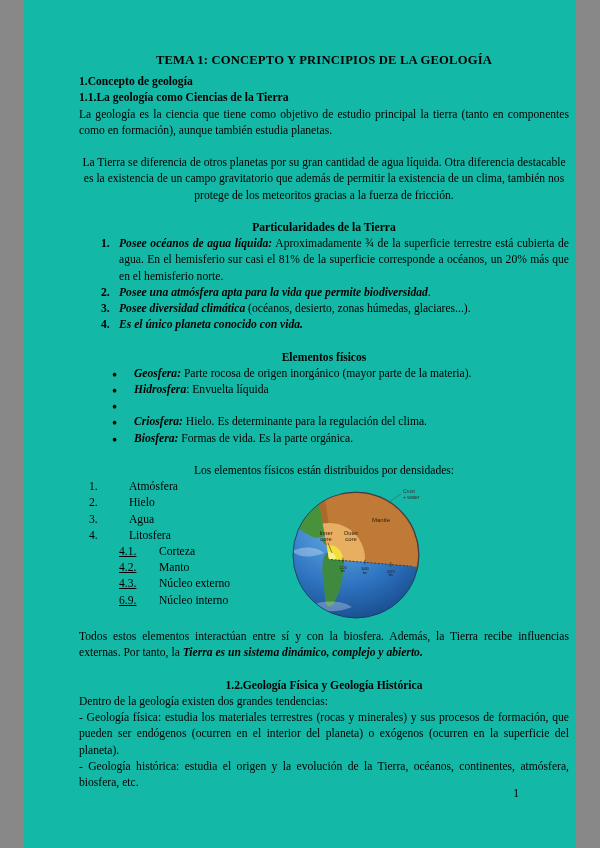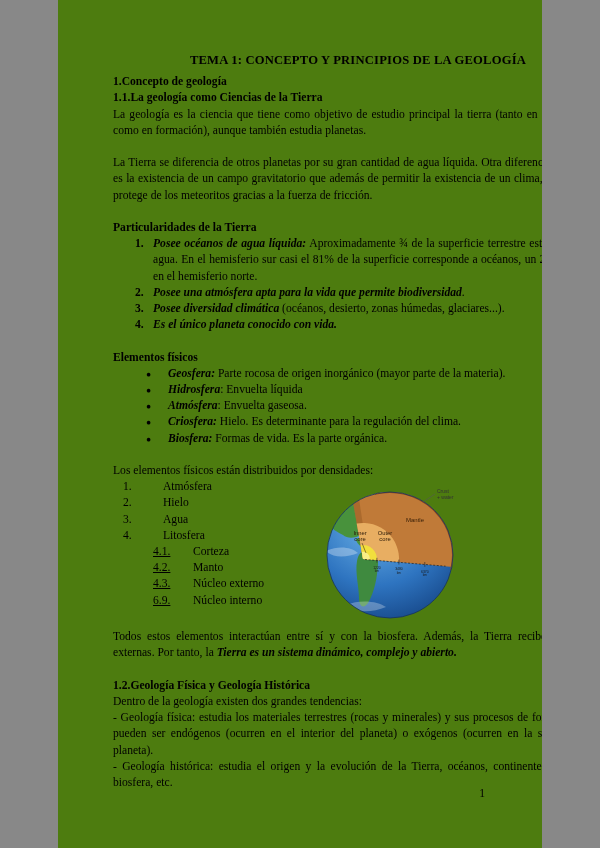--- a/index.html
+++ b/index.html
@@ -1,25 +1,25 @@
 <!DOCTYPE html>
 <html><head>
 <meta charset="utf-8">
 <style>
   html,body { margin:0; padding:0; background:#888; }
   .page {
-    position:relative; width:484px; height:848px; background:#4d7c0f;
+    position:relative; width:552px; height:848px; background:#14b8a6;
     font-family:"Liberation Serif", serif; font-size:11.6px; line-height:16.2px;
     color:#000; overflow:hidden; margin:0 auto;
   }
   .content { position:absolute; left:55px; top:52px; width:490px; }
   .title { text-align:center; font-weight:bold; font-size:12.6px; margin-bottom:6px; letter-spacing:0.2px; }
   .h { font-weight:bold; }
   .just { text-align:justify; }
-  .blank { margin-top:16.2px; }
+  .blank { margin-top:16.2px;text-align:center; }
   .pitem { display:flex; }
   .pnum { width:18px; margin-left:22px; flex-shrink:0; font-weight:bold; }
   .ptext { flex:1; text-align:justify; }
   .bitem { display:flex; }
   .bullet { width:22px; margin-left:33px; flex-shrink:0; font-size:8.5px; line-height:16.2px; }
   .btext { flex:1; text-align:justify; }
   .densblock { position:relative; min-height:150px; }
   .ditem { display:flex; }
   .dnum { width:40px; margin-left:10px; flex-shrink:0; }
   .dsubnum { width:40px; margin-left:40px; flex-shrink:0;text-decoration:underline; }
@@ -67,21 +67,20 @@
     <div class="bitem">
       <span class="bullet">●</span>
       <span class="btext"><b>Geosfera:</b><span> Parte rocosa de origen inorgánico (mayor parte de la materia).</span></span>
     </div>
     <div class="bitem">
       <span class="bullet">●</span>
       <span class="btext"><b>Hidrosfera</b><span>: Envuelta líquida</span></span>
     </div>
     <div class="bitem">
       <span class="bullet">●</span>
-      <span class="btext"><b>Atmósfera</b><span>: Envuelta gaseosa.</span></span>
     </div>
     <div class="bitem">
       <span class="bullet">●</span>
       <span class="btext"><b>Criosfera:</b><span> Hielo. Es determinante para la regulación del clima.</span></span>
     </div>
     <div class="bitem">
       <span class="bullet">●</span>
       <span class="btext"><b>Biosfera:</b><span> Formas de vida. Es la parte orgánica.</span></span>
     </div>
 

